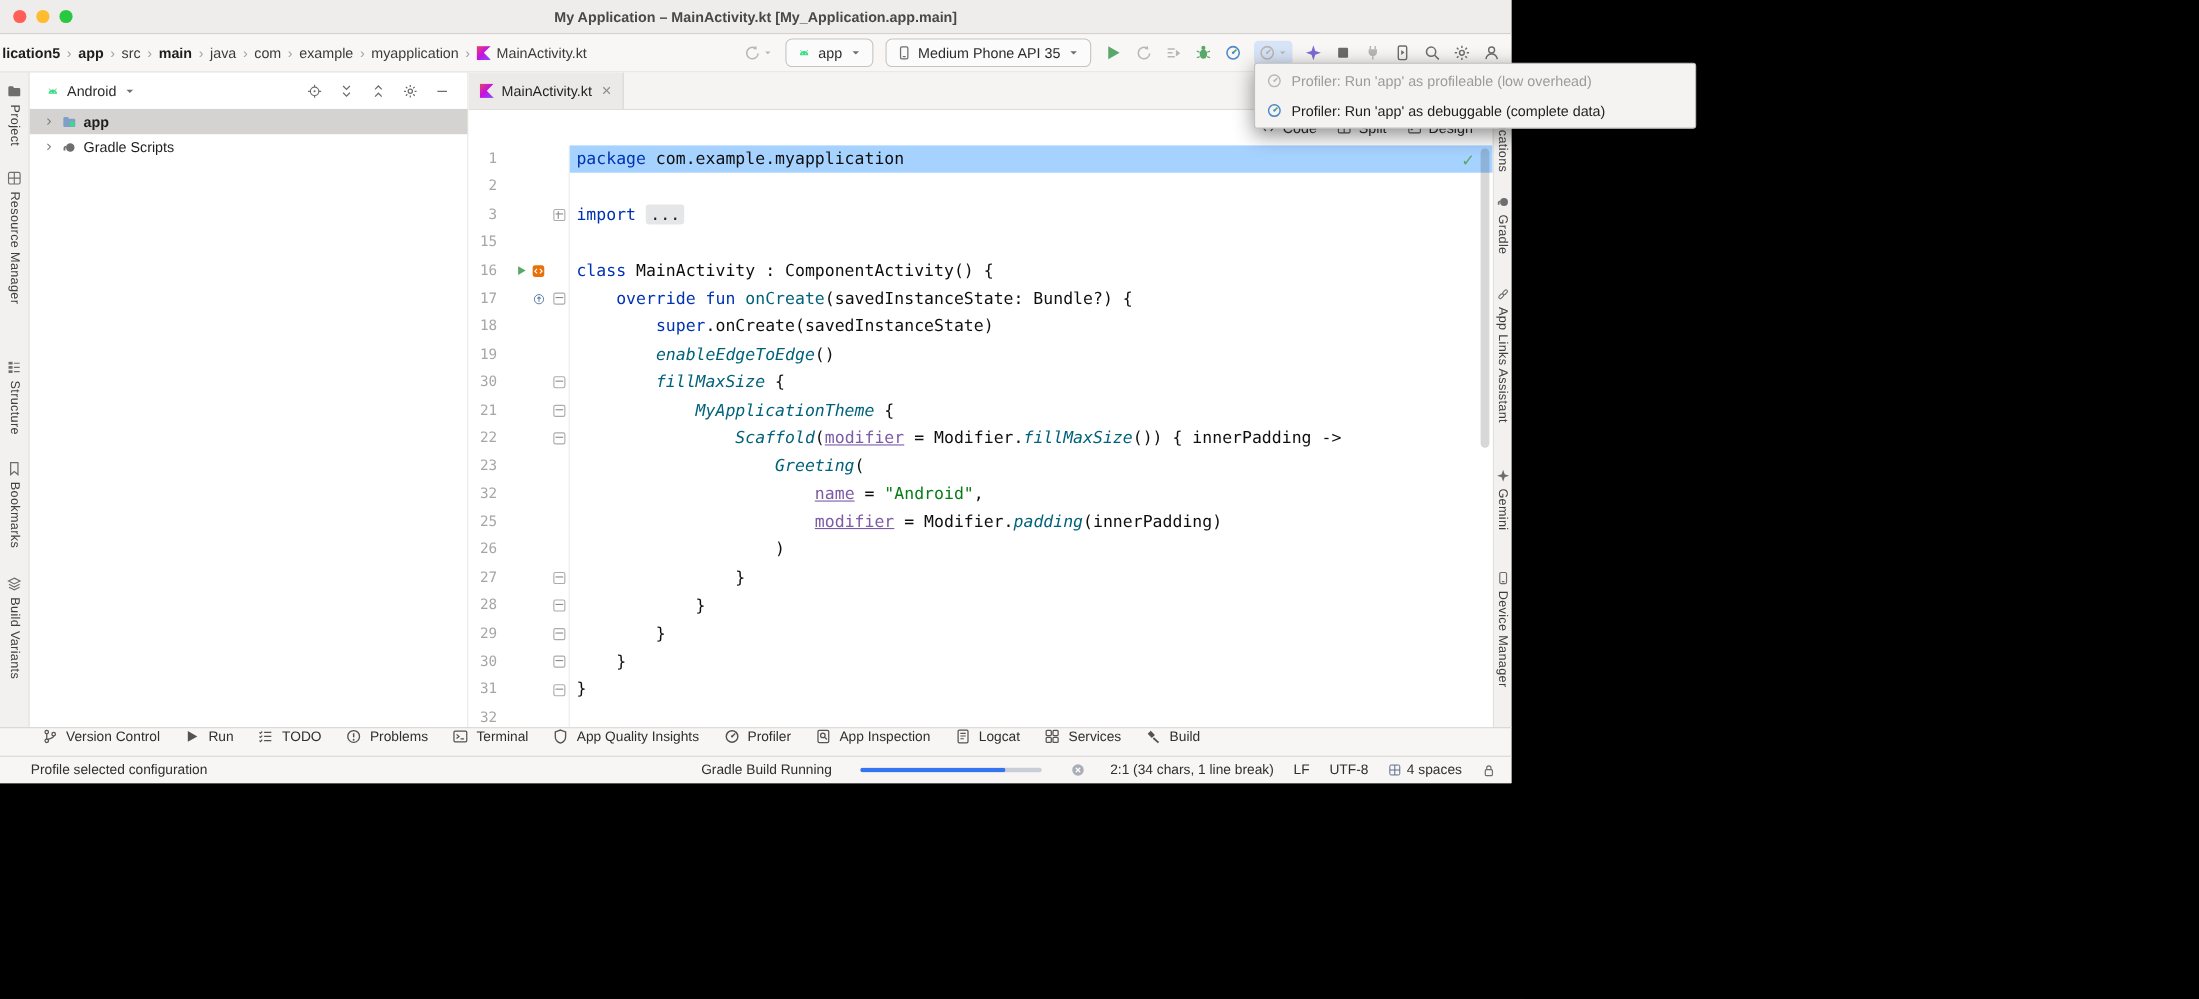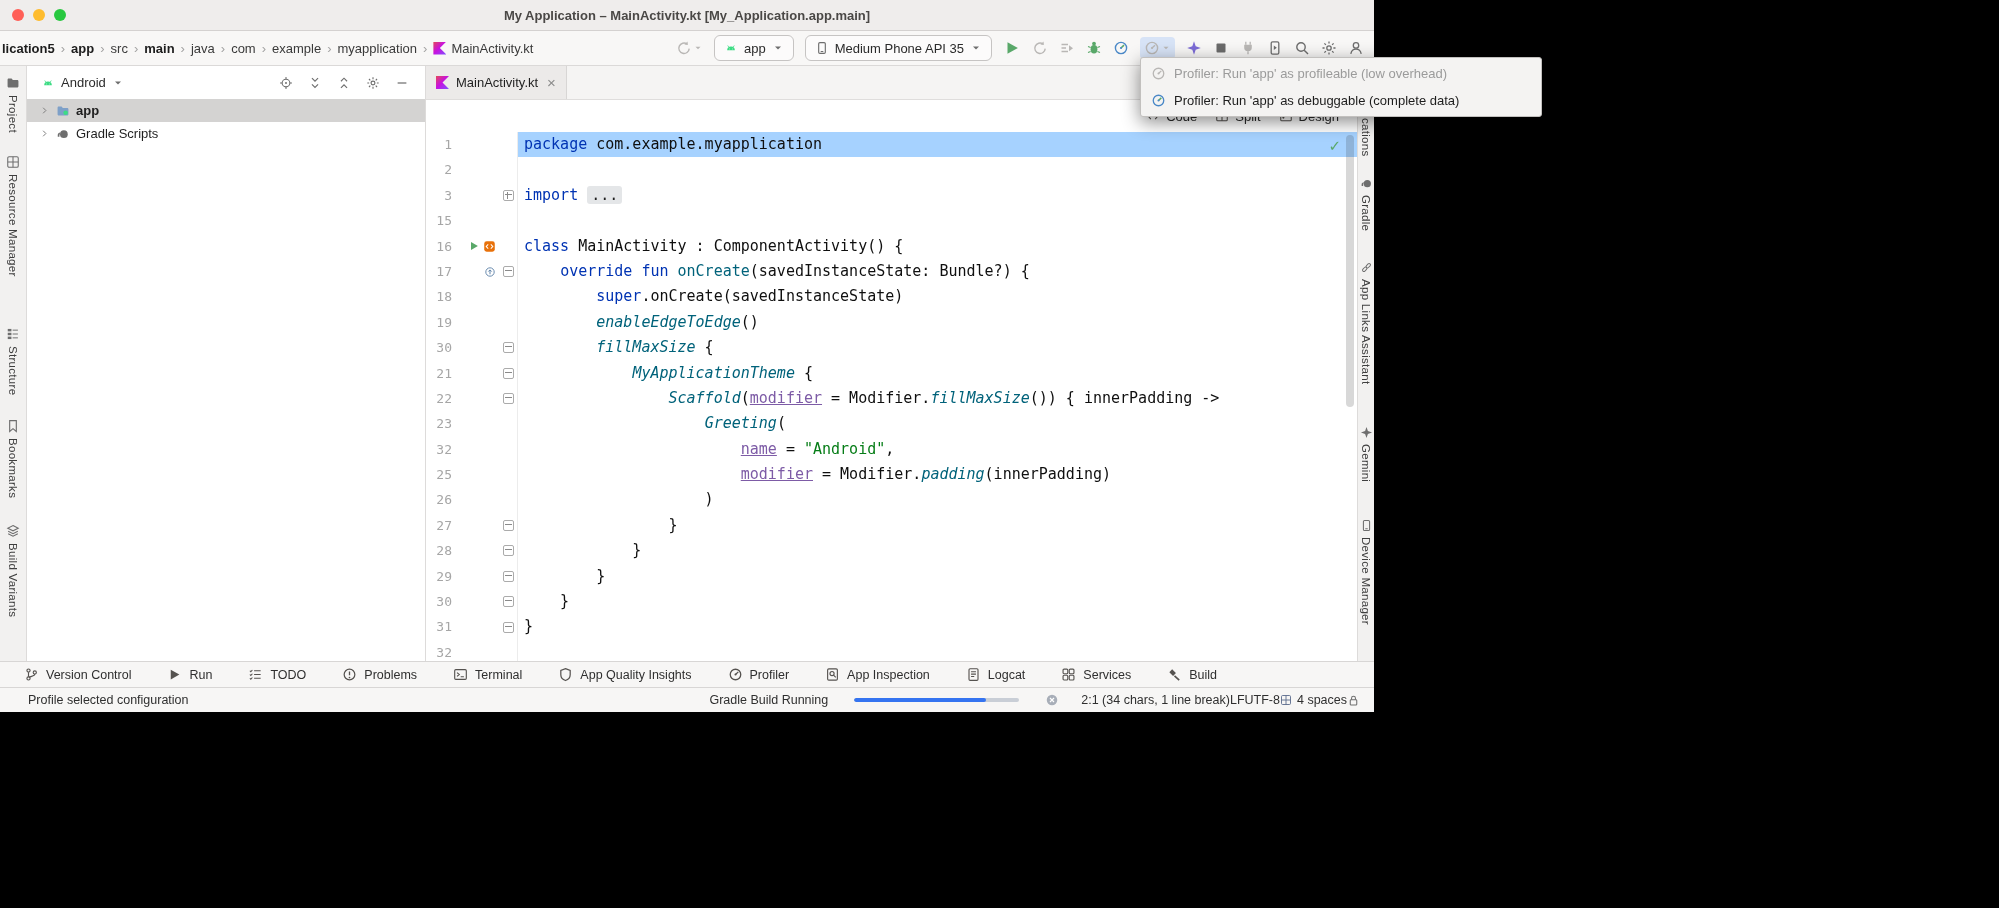--- a/index.html
+++ b/index.html
@@ -93,28 +93,28 @@
   .pl{color:#0F0F0F;}
   .fn{color:#00627A;}
   .itfn{color:#00627A;font-style:italic;}
   .named{color:#7D5BA6;text-decoration:underline;}
   .str{color:#067D17;}
   .fold-chip{background:#E4E6E8;border-radius:3px;padding:0 4px;color:#1f1f1f;}
   .scrollthumb{position:absolute;right:3px;top:3px;width:8px;height:272px;background:rgba(40,40,40,.18);border-radius:4px;}
   .inspections{position:absolute;right:16px;top:5px;color:#59A869;font-size:15px;font-weight:bold;font-family:"DejaVu Sans",sans-serif;}
 
   
-  .bbar{height:25px;flex:0 0 auto;background:#F7F6F5;border-top:1px solid #D8D6D5;display:flex;align-items:center;gap:36px;padding-left:24px;}
+  .bbar{height:25px;flex:0 0 auto;background:#F7F6F5;border-top:1px solid #D8D6D5;display:flex;align-items:flex-start;gap:22px;padding-left:38px;}
   .bitem{display:flex;align-items:center;gap:7px;font-size:12.5px;color:#2F2F2F;}
   .bitem .ic{width:15px;height:15px;color:#55524F;}
   .sbar{height:24px;flex:0 0 auto;background:#F7F6F5;border-top:1px solid #D8D6D5;display:flex;align-items:center;padding:0 14px 0 28px;font-size:12.5px;color:#2F2F2F;}
   .gradle-group{margin-left:auto;display:flex;align-items:center;gap:26px;}
   .progress{width:165px;height:4px;border-radius:2px;background:#C9CED6;overflow:hidden;}
   .progress > div{height:100%;background:#3574F0;border-radius:2px;}
-  .sright{display:flex;align-items:center;margin-left:22px;}
+  .sright{display:flex;align-items:center;gap:18px;margin-left:22px;}
   .indent-group{display:flex;align-items:center;gap:5px;}
 
   
   .popup{position:absolute;left:1140px;top:57px;width:400px;background:#F4F3F2;border:1px solid #C2C0BE;border-radius:3px;box-shadow:0 5px 18px rgba(0,0,0,.45);z-index:60;padding:2px 0;}
   .pitem{height:27px;display:flex;align-items:center;gap:8px;padding:0 10px;font-size:13px;}
   .pitem.dis{color:#9B9B9B;}
   .pitem.en{color:#1D1D1D;}
   .pitem .ic{width:15px;height:15px;}
 </style>
 </head>

